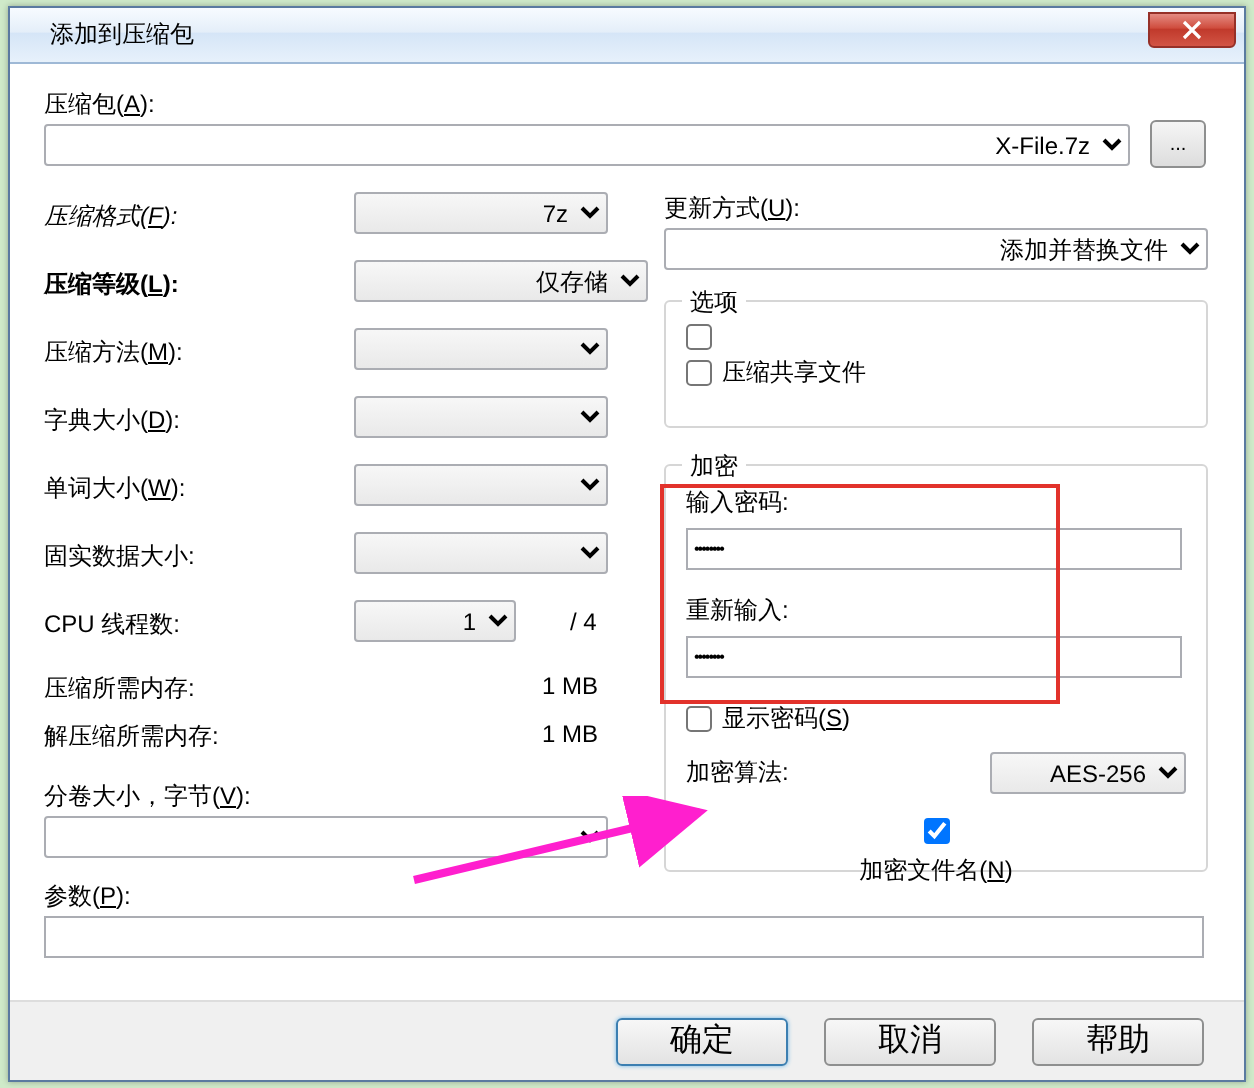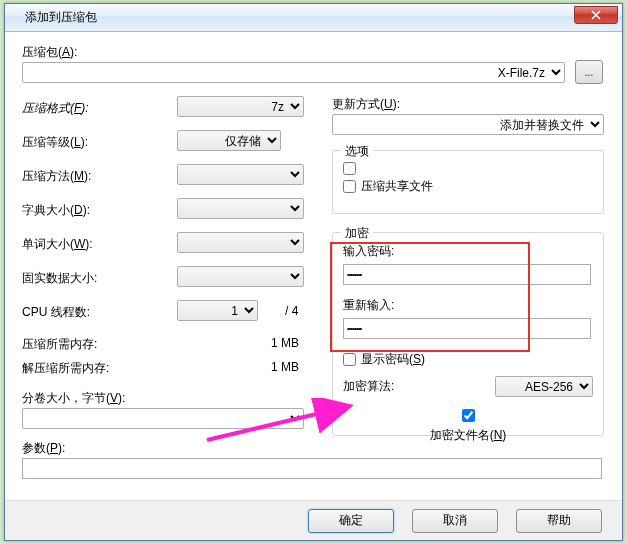--- a/index.html
+++ b/index.html
@@ -93,21 +93,21 @@
   display:flex; justify-content:flex-end; align-items:center;
   gap: 18px; padding-right: 20px;
   border-top: 1px solid #ddd;
   background: #f0f0f0;
 }
 .btn {
   width: 86px; height: 24px;
   border: 1px solid #8e8f8f;
   background: linear-gradient(#f7f7f7,#e3e3e3);
   border-radius: 3px;
-  font-family: inherit; font-size: 12px;
+  font-family: inherit; font-size: 16px;
   cursor: pointer;
 }
 .btn.default {
   border: 1px solid #3c7fb1;
   box-shadow: 0 0 2px #6db7e8;
 }
 .arrow {
   position: absolute;
   pointer-events: none;
 }
@@ -133,22 +133,22 @@
     <select class="flat" style="position:absolute; left:10px; top:24px; width:543px;">
       <option>X-File.7z</option>
     </select>
     <div class="browse-btn" style="position:absolute; left:563px; top:22px;">
       <span>...</span>
     </div>
 
     <div style="position:absolute; left:10px; top:62px;font-style:italic;"><span>压缩格式(</span><span class="underline">F</span><span>):</span></div>
     <select style="position:absolute; left:165px; top:58px; width:127px;"><option>7z</option></select>
 
-    <div style="position:absolute; left:10px; top:96px;"><span>压缩等级(</span><span class="underline">L</span><span>):</span></div>
-    <select style="position:absolute; left:165px; top:92px; width:104px;"><option>仅存储</option></select>
+    <div style="position:absolute; left:10px; top:96px;font-weight:bold;"><span>压缩等级(</span><span class="underline">L</span><span>):</span></div>
+    <select style="position:absolute; left:165px; top:92px; width:147px;"><option>仅存储</option></select>
 
     <div style="position:absolute; left:10px; top:130px;"><span>压缩方法(</span><span class="underline">M</span><span>):</span></div>
     <select style="position:absolute; left:165px; top:126px; width:127px;"><option></option></select>
 
     <div style="position:absolute; left:10px; top:164px;"><span>字典大小(</span><span class="underline">D</span><span>):</span></div>
     <select style="position:absolute; left:165px; top:160px; width:127px;"><option></option></select>
 
     <div style="position:absolute; left:10px; top:198px;"><span>单词大小(</span><span class="underline">W</span><span>):</span></div>
     <select style="position:absolute; left:165px; top:194px; width:127px;"><option></option></select>
 

